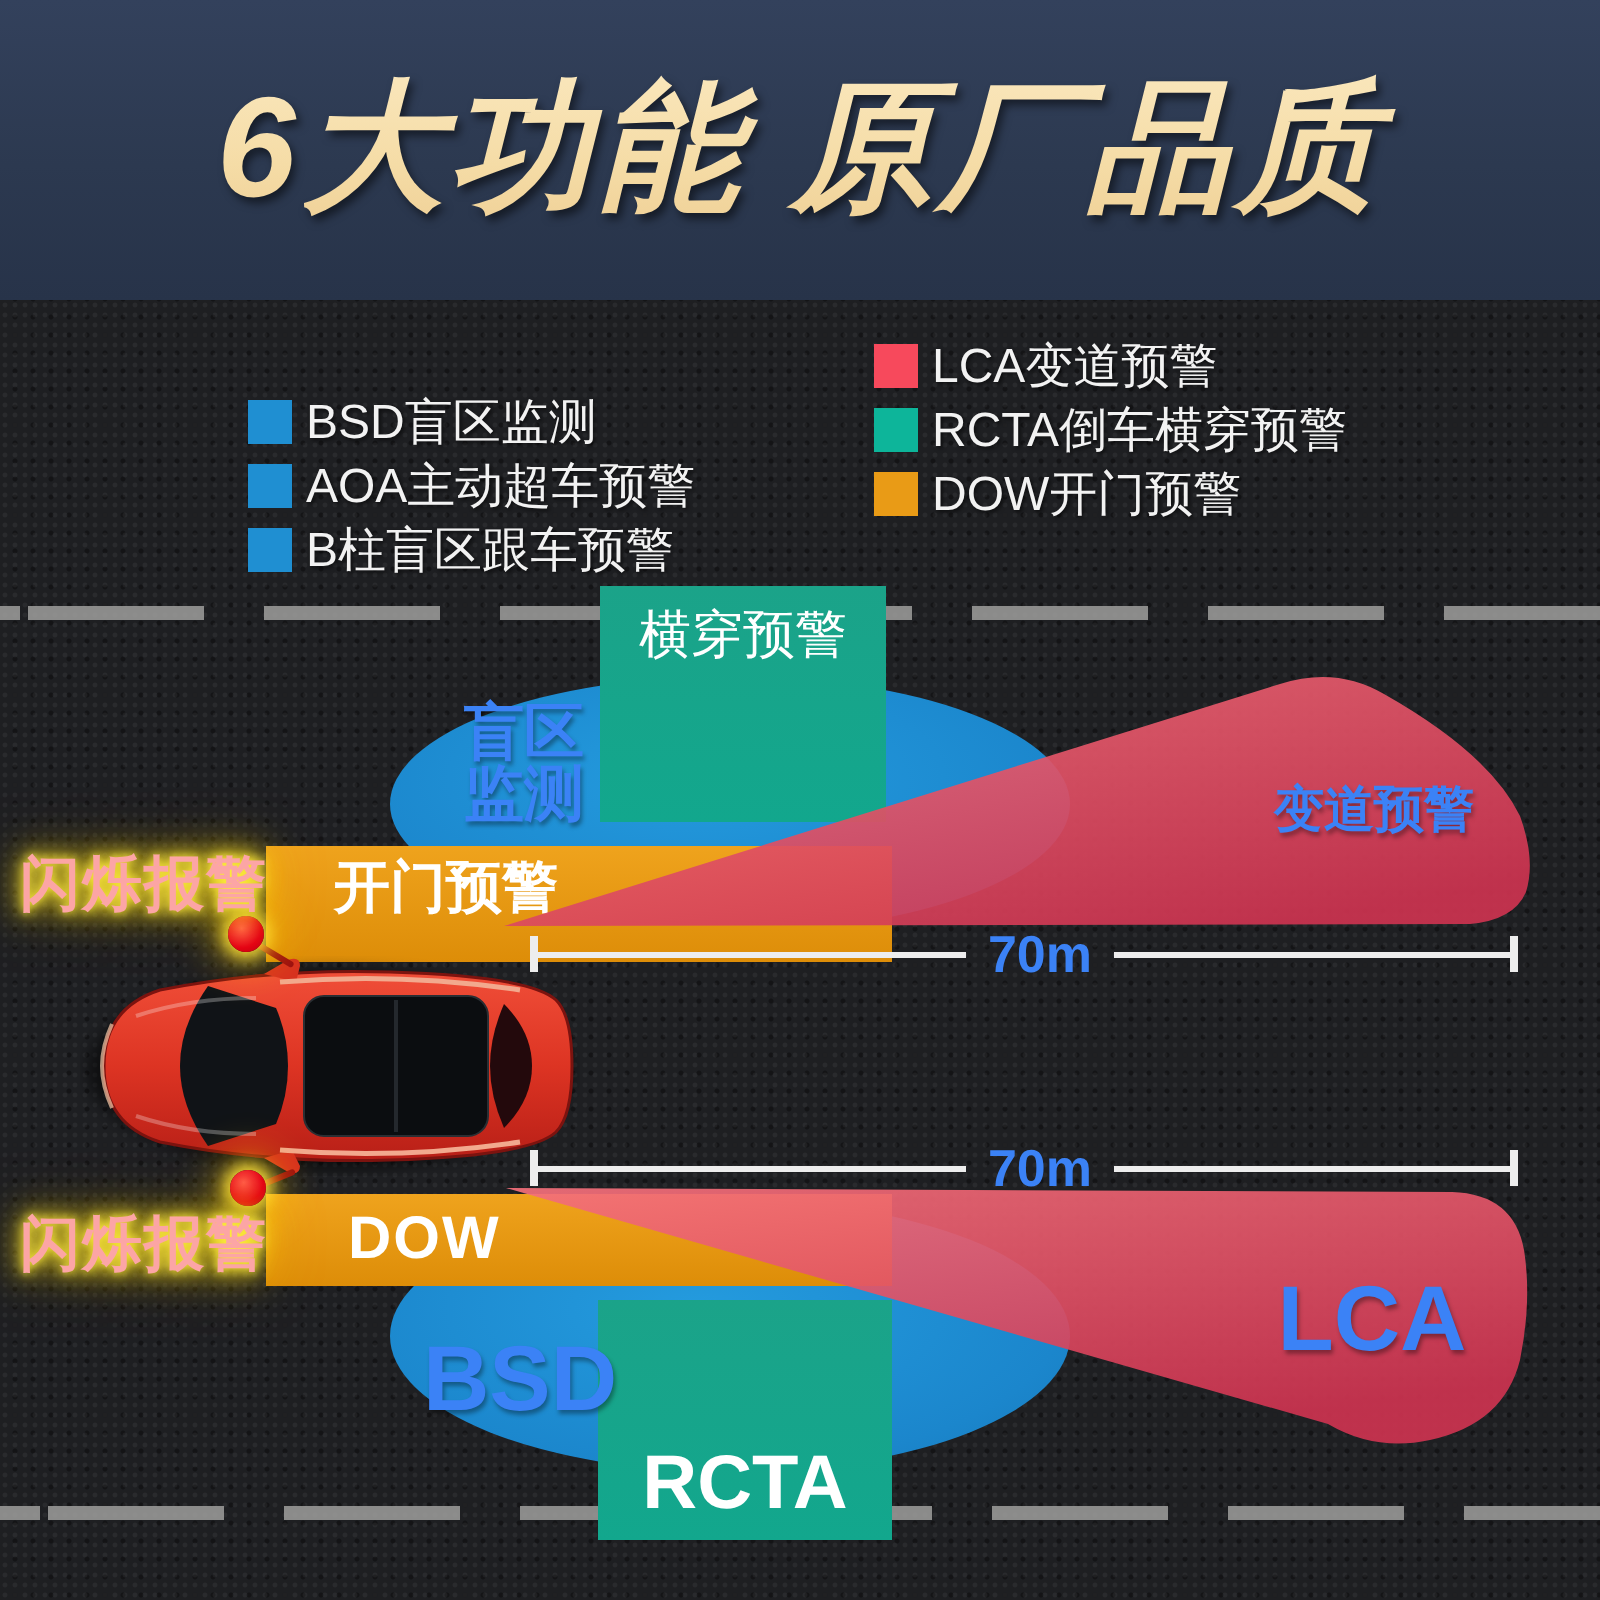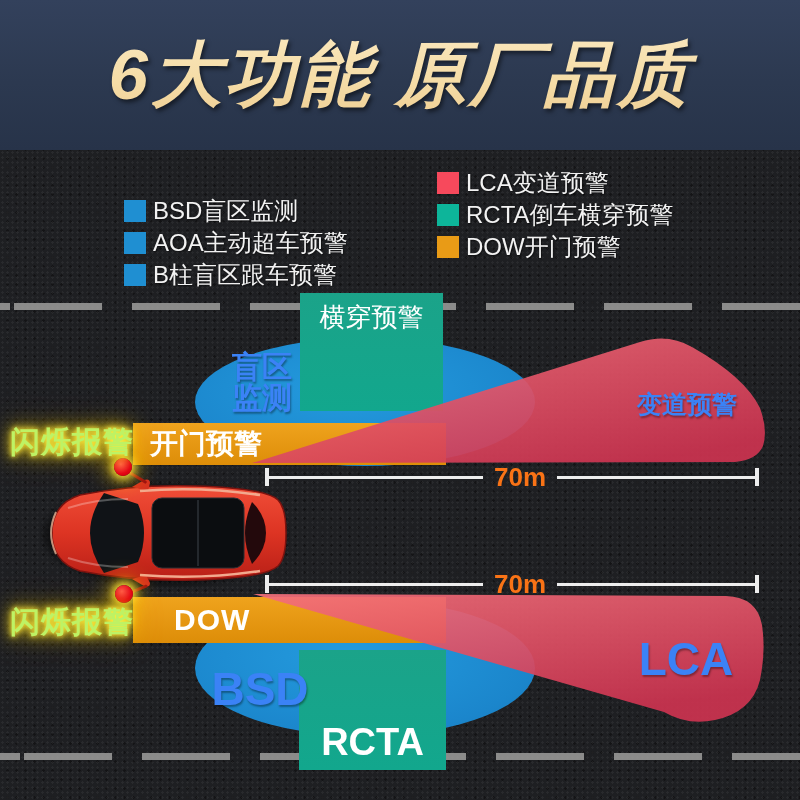--- a/index.html
+++ b/index.html
@@ -38,40 +38,40 @@
   .teal-box{position:absolute;z-index:4;
         background:linear-gradient(180deg,#1ba389 0%,#12a78d 100%);
         color:#fff;font-weight:400;text-align:center;}
   .teal-box.cross{left:300px;top:143px;width:143px;height:118px;font-size:26px;padding-top:7px;box-sizing:border-box;}
   .teal-box.rcta{left:299px;top:500px;width:147px;height:120px;font-size:38px;font-weight:800;
         display:flex;align-items:flex-end;justify-content:center;padding-bottom:6px;box-sizing:border-box;}
 
   .orange-bar{position:absolute;left:133px;width:313px;z-index:5;color:#fff;
         background:linear-gradient(180deg,#efa31d 0%,#dd8d08 100%);
         font-weight:700;white-space:nowrap;}
-  .orange-bar.doortop{top:273px;height:42px;line-height:42px;font-size:28px;padding-left:17px;box-sizing:border-box;}
+  .orange-bar.doortop{top:273px;height:58px;line-height:42px;font-size:28px;padding-left:34px;box-sizing:border-box;}
   .orange-bar.dow{top:447px;height:46px;line-height:46px;font-size:30px;font-weight:800;padding-left:41px;box-sizing:border-box;letter-spacing:1px;}
 
   .cones{position:absolute;left:0;top:0;z-index:6;pointer-events:none;}
   .car-svg{position:absolute;left:40px;top:328px;z-index:7;}
 
   .mline{position:absolute;height:3px;background:#ededed;z-index:8;}
   .mtick{position:absolute;width:4px;height:18px;background:#ededed;z-index:8;}
   .mlabel{position:absolute;width:74px;text-align:center;z-index:9;
-          color:#f97316;font-size:26px;font-weight:700;line-height:30px;}
+          color:#3b82f6;font-size:26px;font-weight:700;line-height:30px;}
 
   .zone-label{position:absolute;color:#3b82f6;font-weight:700;text-align:center;z-index:9;
           text-shadow:1px 2px 2px rgba(0,0,0,.35);}
   .zl-blindspot{left:210px;top:201px;width:104px;font-size:30px;line-height:31px;}
   .zl-lanechange{left:612px;top:238px;width:150px;font-size:25px;}
   .zl-bsd{left:198px;top:512px;width:124px;font-size:46px;font-weight:800;}
   .zl-lca{left:620px;top:482px;width:132px;font-size:46px;font-weight:800;}
 
   .flash{position:absolute;left:10px;z-index:10;font-size:30px;font-weight:900;
-         color:#bef264;white-space:nowrap;letter-spacing:1px;
+         color:#fca5a5;white-space:nowrap;letter-spacing:1px;
          text-shadow:0 0 5px #ffec3d,0 0 10px #ffe93c,0 0 18px rgba(255,215,0,.9),0 0 30px rgba(255,200,0,.5);}
   .flash.top{top:272px;}
   .flash.bottom{top:452px;}
 
   .alert-dot{position:absolute;width:18px;height:18px;border-radius:50%;z-index:10;
          background:radial-gradient(circle at 38% 35%,#ff5a4a 0%,#e40016 60%,#b70010 100%);
          box-shadow:0 0 8px 3px rgba(255,230,60,.95),0 0 20px 8px rgba(255,205,0,.45);}
   .dot-top{left:114px;top:308px;}
   .dot-bottom{left:115px;top:435px;}
   .pointer-line{position:absolute;height:3px;background:#9a0b10;z-index:9;transform-origin:0 50%;border-radius:2px;}

